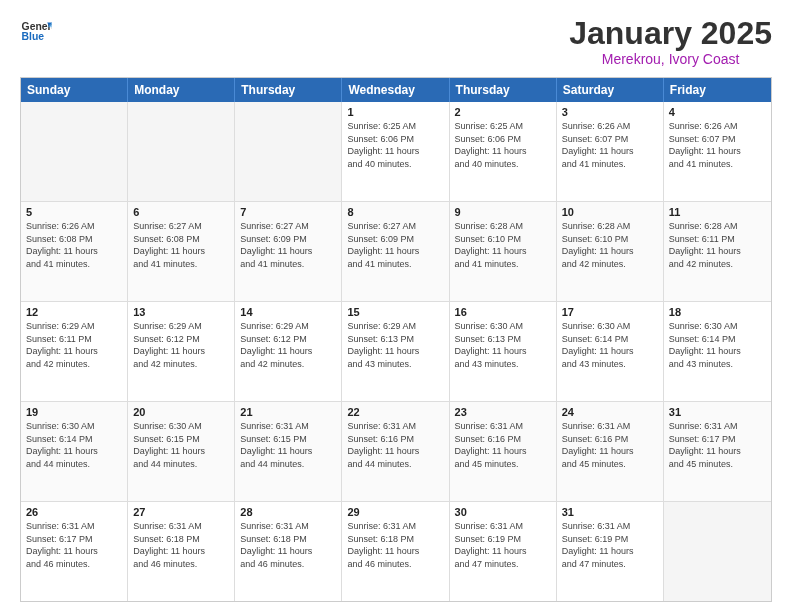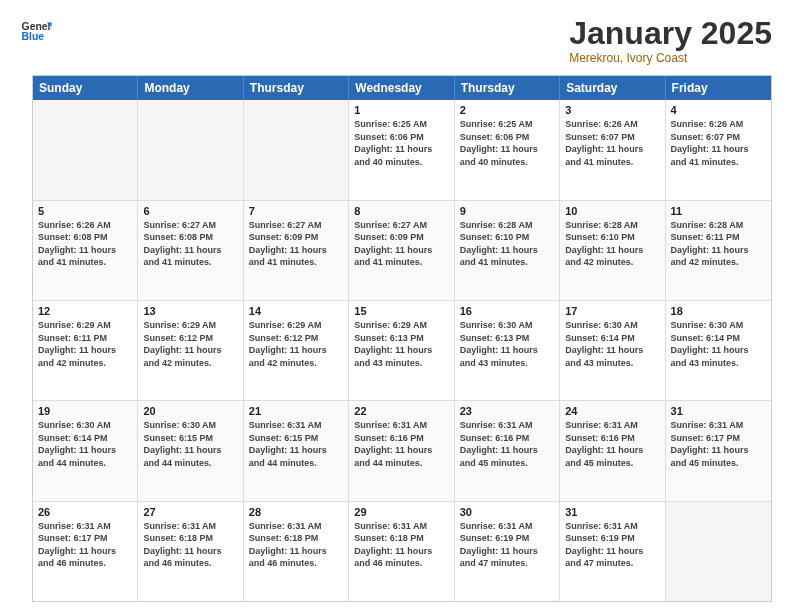--- a/index.html
+++ b/index.html
@@ -26,38 +26,37 @@
     .logo {
       display: flex;
       align-items: center;
       gap: 4px;
     }
     .logo-icon {
       width: 32px;
       height: 32px;
     }
     .title-block {
-      text-align: left;
+      text-align: center;
     }
     .month-title {
       font-size: 32px;
       font-weight: bold;
       color: #333;
       line-height: 1.1;
     }
     .location {
-      font-size: 12px;
-      color: #a16207;
+      font-size: 14px;
+      color: #a21caf;
     }
     .calendar {
       flex: 1;
       display: flex;
       flex-direction: column;
       border: 1px solid #ccc;
-      margin-left: 12px;
     }
     .cal-header {
       display: grid;
       grid-template-columns: repeat(7, 1fr);
       background: #2a6ab5;
     }
     .cal-header-cell {
       color: #fff;
       font-size: 12px;
       font-weight: bold;
@@ -91,21 +90,20 @@
     .day-number {
       font-size: 11px;
       font-weight: bold;
       margin-bottom: 2px;
       color: #222;
     }
     .day-info {
       font-size: 9px;
       color: #444;
       line-height: 1.4;
-      font-weight: bold;
     }
   </style>
 </head>
 <body>
 
 <div class="page">
   <div class="header">
     <div class="logo">
       <svg class="logo-icon" viewBox="0 0 40 40">
         <text x="2" y="18" font-size="13" font-weight="bold" fill="#333" font-family="Arial">General</text>

